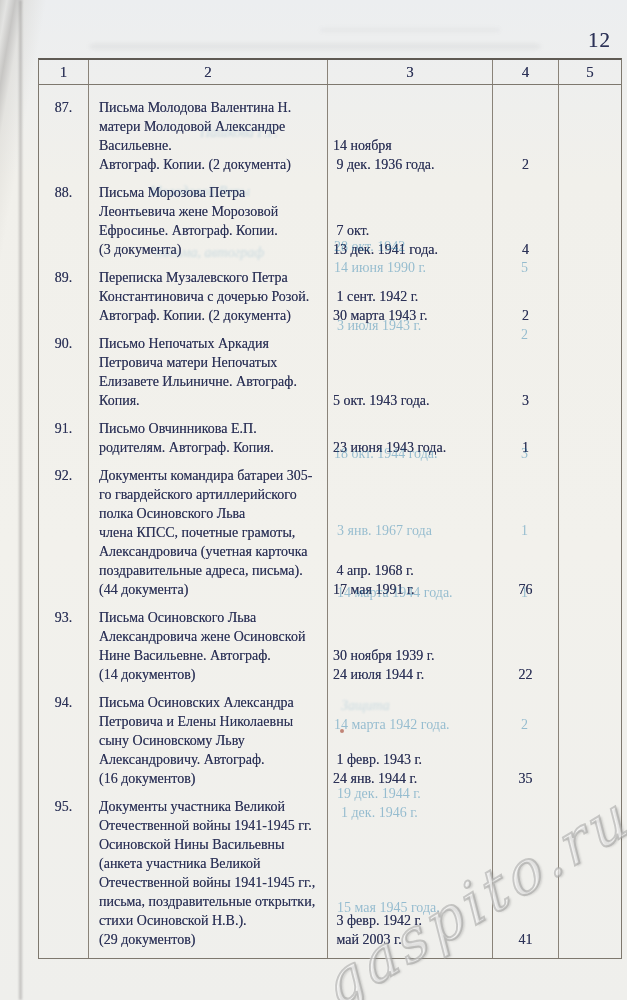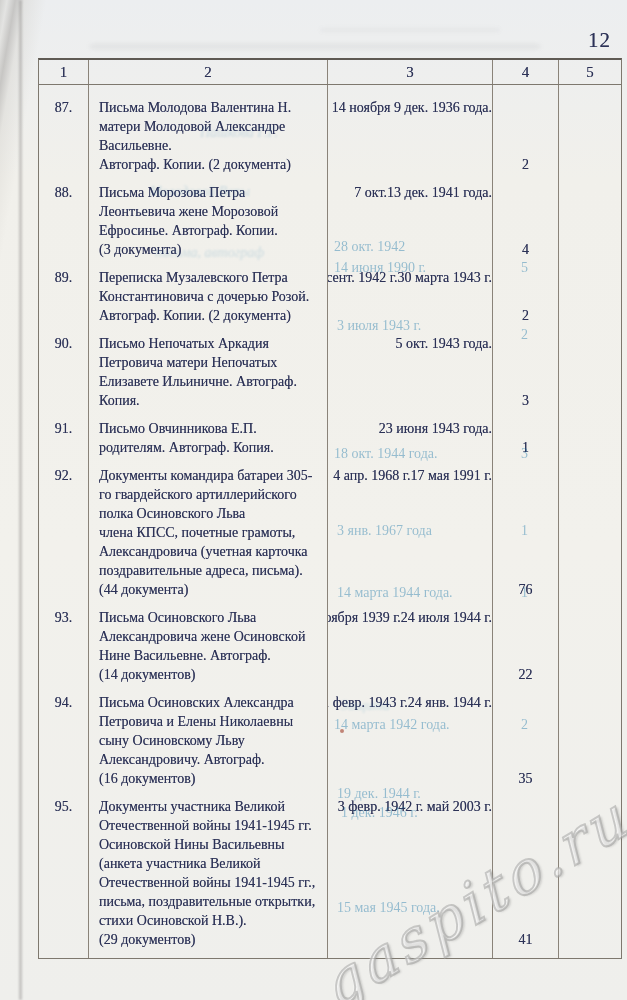--- a/index.html
+++ b/index.html
@@ -27,21 +27,21 @@
   .hdr .c{padding:0;height:100%;display:flex;align-items:center;justify-content:center;font-size:15px;}
   .c{box-sizing:border-box;border-right:1px solid #8a8379;}
   .c:last-child{border-right:none;}
   .c1{width:50px;} .c2{width:239px;} .c3{width:165px;} .c4{width:66px;} .c5{width:62px;}
   .row{display:flex;align-items:stretch;}
   .row .c{padding-bottom:9px;}
   .row:first-child .c{padding-top:13px;}
   .row .c1{text-align:center;}
   .row .c2{padding-left:10px;padding-right:4px;overflow:hidden;}
   .row .c2 div{white-space:nowrap;}
-  .row .c3{display:flex;flex-direction:row;justify-content:flex-end;padding-left:5px;white-space:pre;overflow:hidden;}
+  .row .c3{display:flex;flex-direction:column;justify-content:flex-end;padding-left:5px;white-space:pre;overflow:hidden;}
   .row .c4{display:flex;align-items:flex-end;justify-content:center;}
   .txt{text-shadow:0 0 .5px rgba(44,50,87,.65);}
   .bt{position:absolute;white-space:nowrap;color:#0369a1;opacity:.38;filter:blur(.4px);font-size:14px;}
   .bt.soft{opacity:.16;filter:blur(1px);font-style:italic;}
   .watermark{
     position:absolute;left:302px;top:858px;width:380px;
     transform:rotate(-31deg) skewX(-6deg);transform-origin:center;
     font-family:"DejaVu Serif",serif;font-style:italic;
     font-size:58px;letter-spacing:5px;
     color:rgba(250,250,248,.30);

